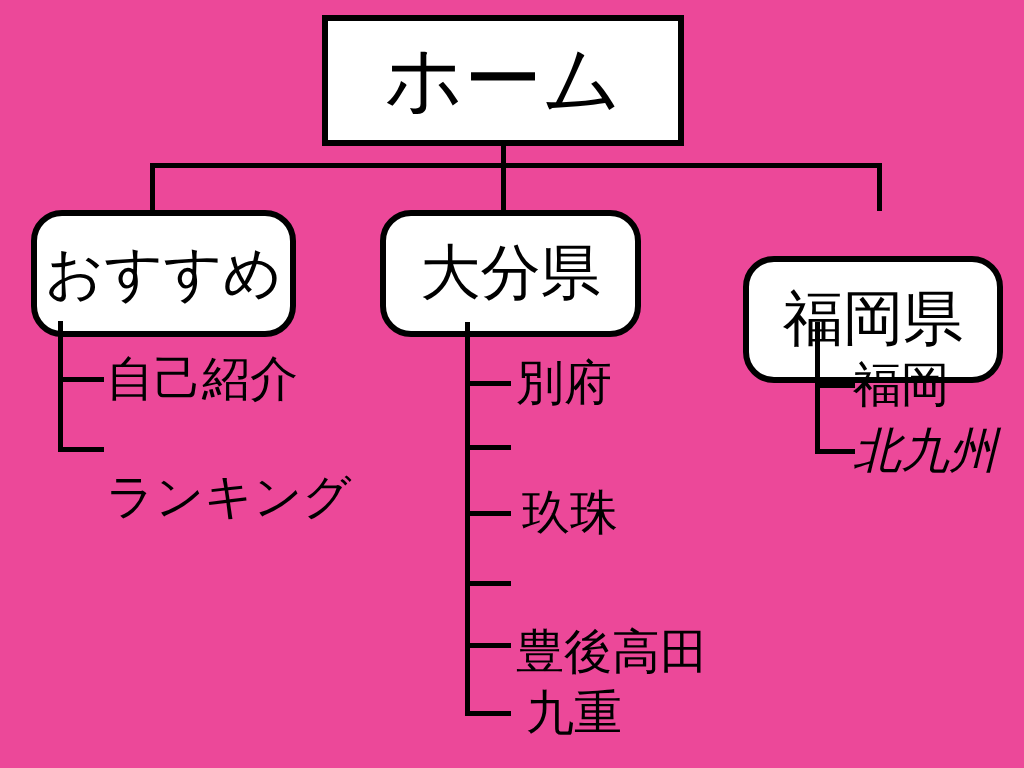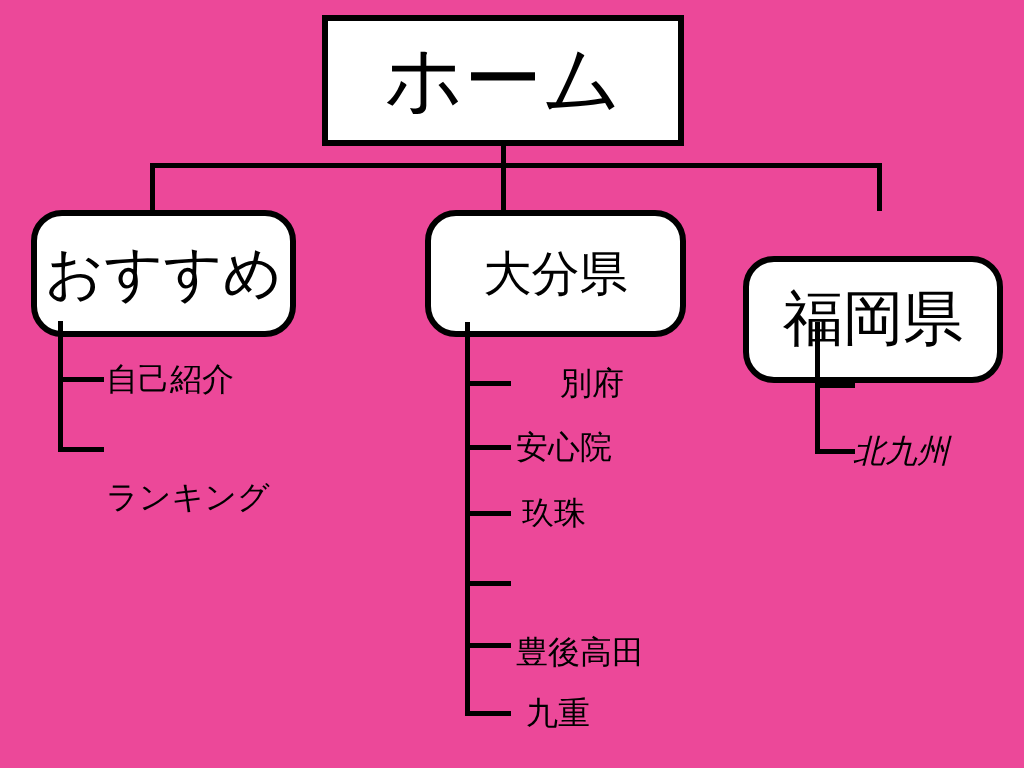--- a/index.html
+++ b/index.html
@@ -32,21 +32,21 @@
     width: 362px; height: 131px;
     font-size: 78px;
   }
   .box.child-box {
     top: 210px;
     height: 127px;
     font-size: 58px;
     border-radius: 31px;
   }
   .box.child-left   { left: 31px;  width: 265px; }
-  .box.child-mid    { left: 380px; width: 261px; font-size: 48px; margin-left: 45px; }
+  .box.child-mid    { left: 380px; width: 261px; font-size: 60px; }
   .box.child-right  { left: 743px; width: 260px; font-size: 60px; margin-top: 46px; }
 
   .line {
     position: absolute;
     background: #000000;
   }
   
   .l-root-drop  { left: 501px; top: 144px; width: 5px; height: 24px; }
   .l-main-h     { left: 150px; top: 163px; width: 732px; height: 5px; }
   .l-stub-left  { left: 150px; top: 163px; width: 5px; height: 48px; }
@@ -59,21 +59,21 @@
   .l-spine-right { left: 815px; top: 322px; width: 5px; height: 132px; }
 
   
   .tick { height: 5px; }
   .tick-l { left: 58px;  width: 46px; }
   .tick-m { left: 465px; width: 46px; }
   .tick-r { left: 815px; width: 40px; }
 
   .leaf {
     position: absolute;
-    font-size: 32px;
+    font-size: 48px;
     line-height: 52px;
     white-space: nowrap;
     color: #000000;
   }
   .leaf-l { left: 106px; }
   .leaf-m { left: 516px; }
   .leaf-r { left: 853px; }
   .indent-sm { padding-left: 6px; }
   .indent-md { padding-left: 10px; }
 </style>
@@ -108,24 +108,24 @@
   <div class="leaf leaf-l" style="top:353px;">自己紹介</div>
   <div class="leaf leaf-l" style="top:435px;margin-top:36px;">ランキング</div>
 
   <div class="line l-spine-mid"></div>
   <div class="line tick tick-m" style="top:381px;"></div>
   <div class="line tick tick-m" style="top:445px;"></div>
   <div class="line tick tick-m" style="top:511px;"></div>
   <div class="line tick tick-m" style="top:581px;"></div>
   <div class="line tick tick-m" style="top:643px;"></div>
   <div class="line tick tick-m" style="top:711px;"></div>
-  <div class="leaf leaf-m" style="top:357px;margin-left:44px;">別府</div>
-  <div class="leaf leaf-m" style="top:421px;">安心院</div>
+  <div class="leaf leaf-m" style="top:357px;">別府</div>
   <div class="leaf leaf-m indent-sm" style="top:487px;">玖珠</div>
   <div class="leaf leaf-m" style="top:626px;">豊後高田</div>
   <div class="leaf leaf-m indent-md" style="top:687px;text-align:center;">九重</div>
 
   <div class="line l-spine-right"></div>
   <div class="line tick tick-r" style="top:383px;"></div>
   <div class="line tick tick-r" style="top:449px;"></div>
+  <div class="leaf leaf-r" style="top:359px;">福岡</div>
   <div class="leaf leaf-r" style="top:425px;font-style:italic;">北九州</div>
 
 </div>
 
 </body></html>

